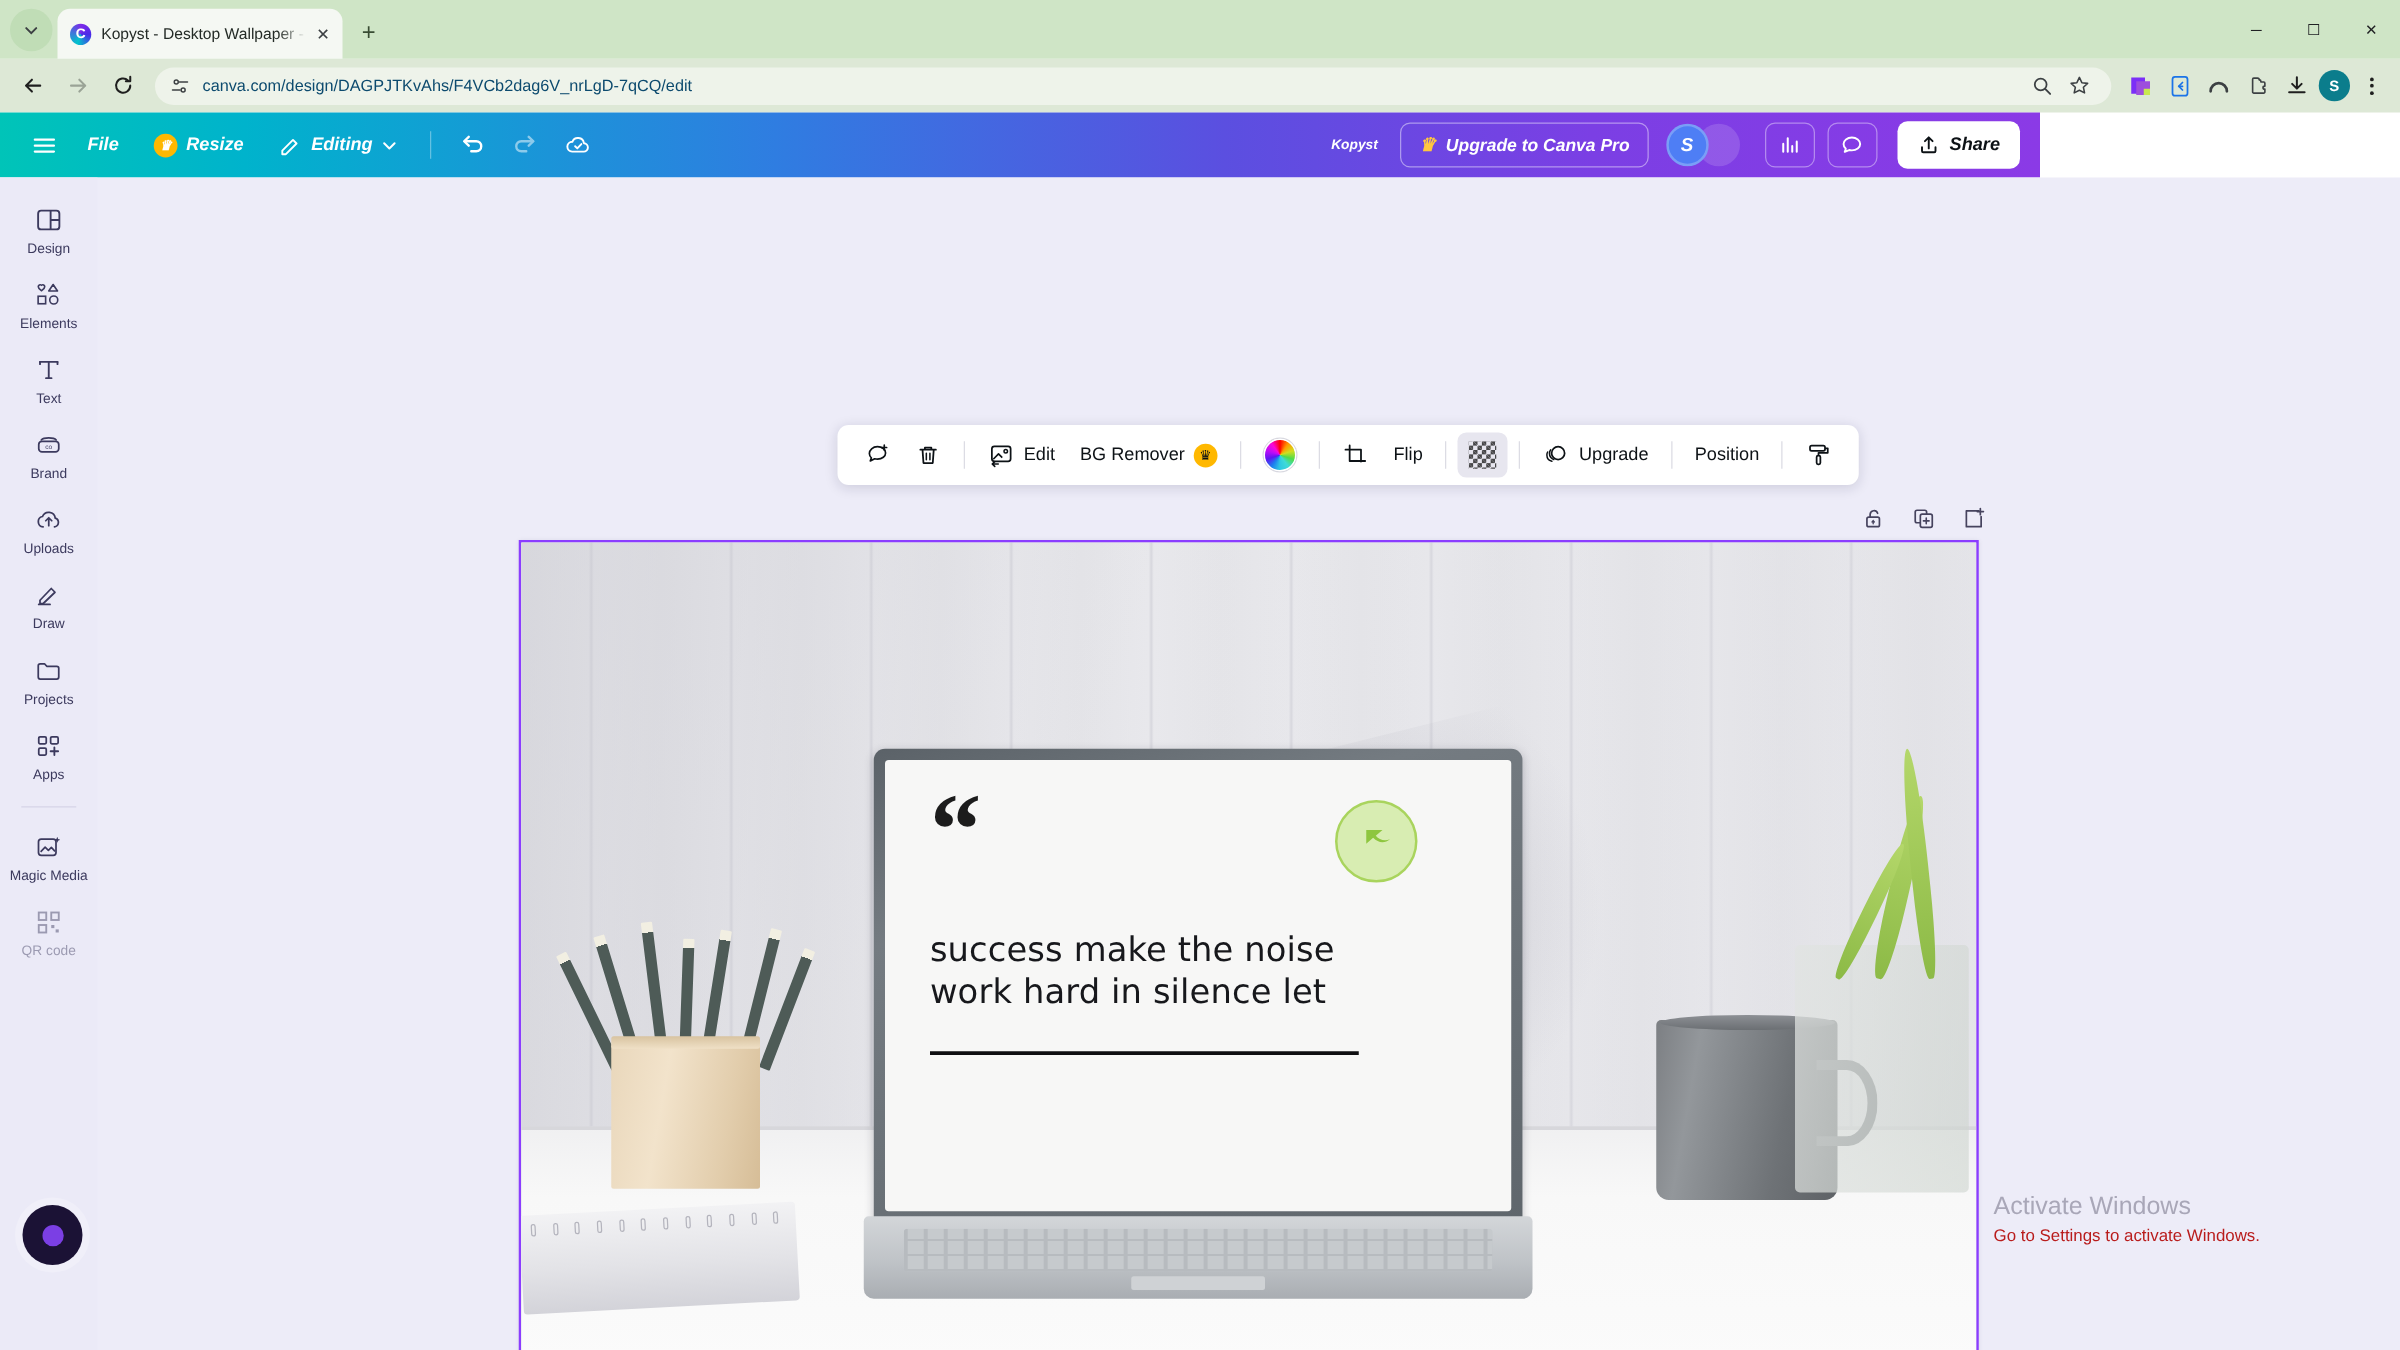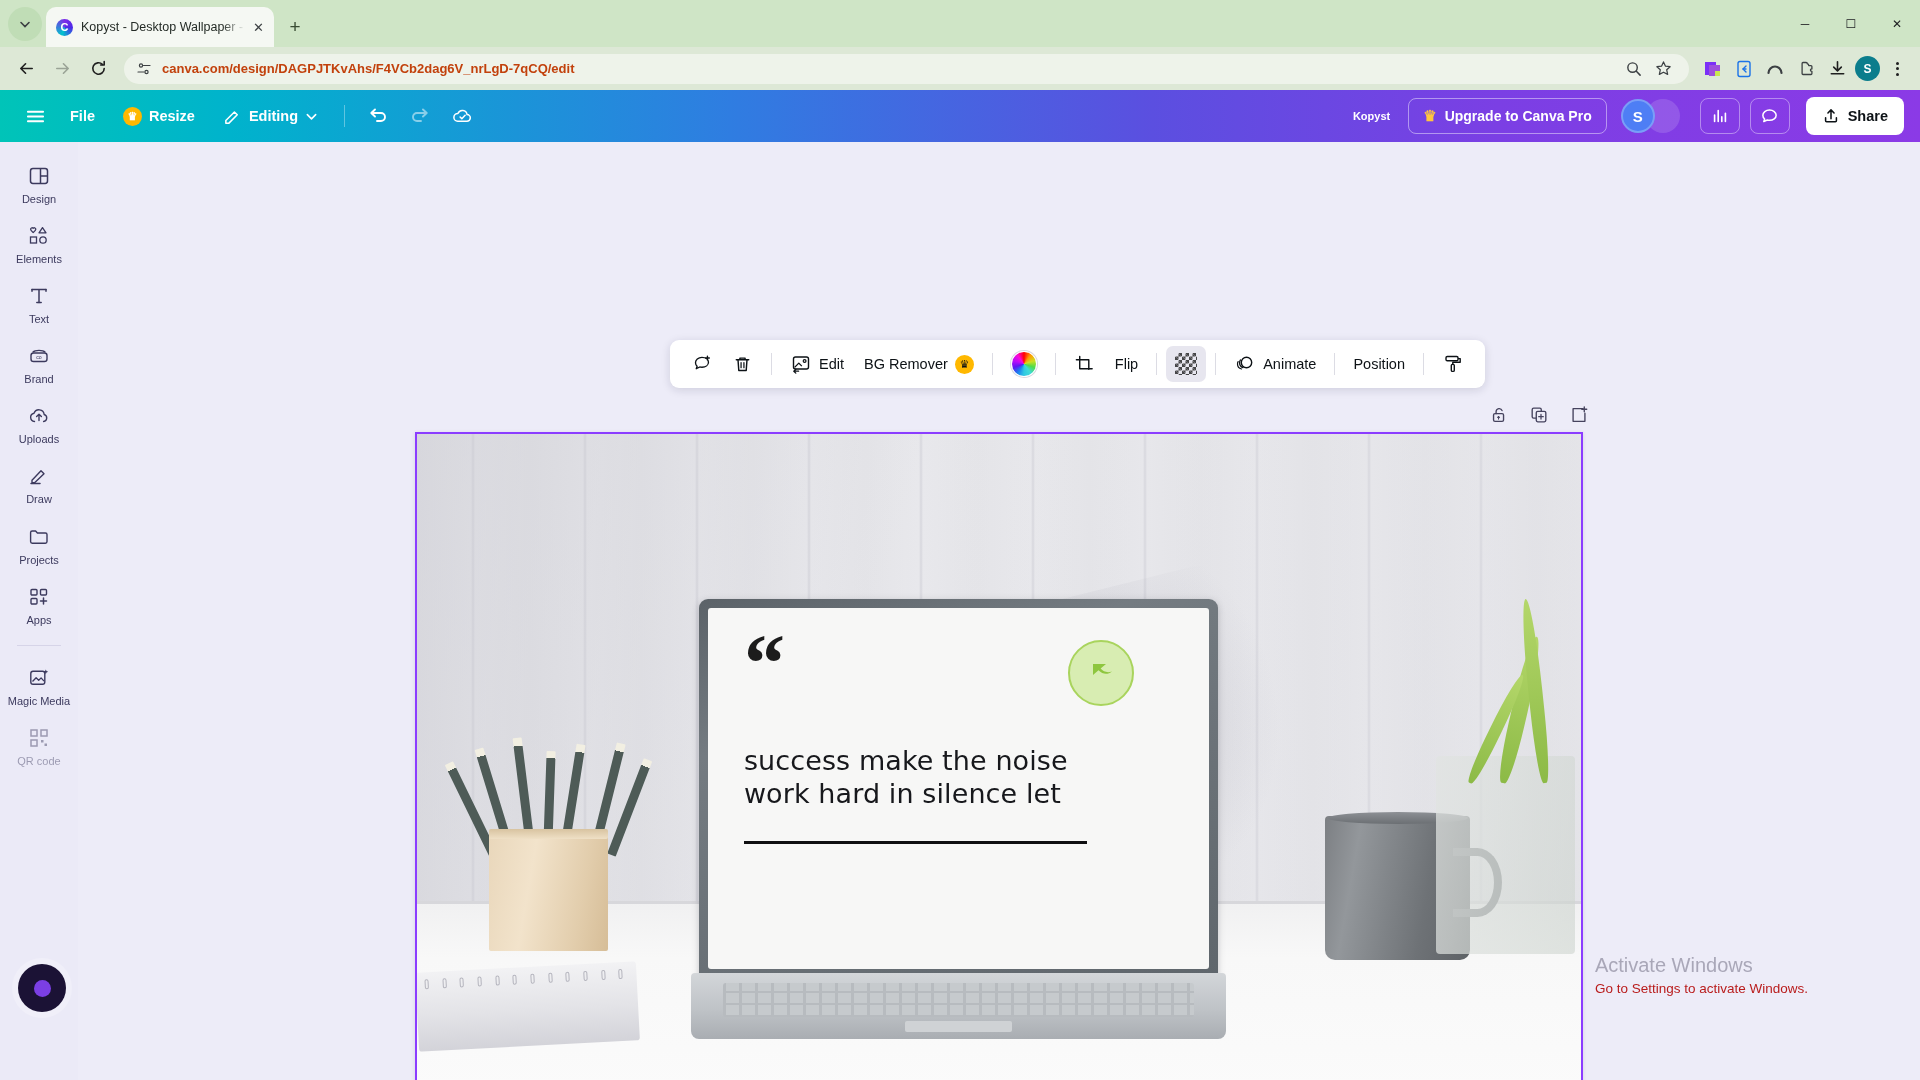--- a/index.html
+++ b/index.html
@@ -71,44 +71,44 @@
     color: #1f1f1f; flex: 0 0 auto;
   }
   .nav-btn.disabled { color: #9aa396; }
   .omnibox {
     flex: 1; height: 30px; border-radius: 16px;
     background: #eef3ea;
     display: flex; align-items: center;
     padding: 0 12px; gap: 10px; margin: 0 6px;
     min-width: 0;
   }
-  .omnibox-url { font-size: 13px; color: #c2410c; white-space: nowrap; font-weight: bold; }
+  .omnibox-url { font-size: 13px; color: #0c4a6e; white-space: nowrap; }
   .omni-right { display: flex; align-items: center; gap: 2px; margin-left: auto; }
   .ext-icons { display: flex; align-items: center; gap: 3px; flex: 0 0 auto; }
   .ext-icon {
     width: 28px; height: 28px;
     display: flex; align-items: center; justify-content: center;
     flex: 0 0 auto;
   }
   .avatar-chip {
     width: 25px; height: 25px; border-radius: 50%;
     background: #0b7d8c; color: #fff;
     font-size: 12px; font-weight: bold;
     display: flex; align-items: center; justify-content: center;
     flex: 0 0 auto;
   }
   .kebab { width: 26px; display: flex; flex-direction: column; align-items: center; gap: 2.5px; }
   .kebab i { width: 3px; height: 3px; border-radius: 50%; background: #1f1f1f; display: block; }
 
   
   .canva-header {
-    height: 52px; width: 1920px;
+    height: 52px; width: 1632px;
     background: linear-gradient(90deg, #00c4b8 0%, #00b3cc 12%, #2f7de1 38%, #5b4fe0 60%, #7b3fe4 78%, #8b3ae6 100%);
     display: flex; align-items: center;
-    padding: 0 16px; gap: 4px; color: #fff;
+    padding: 0 16px; gap: 4px; color: #fff; font-style: italic;
   }
   .hdr-btn {
     height: 36px; border-radius: 8px;
     display: flex; align-items: center; gap: 7px;
     padding: 0 12px; font-size: 14.5px; font-weight: 600; color: #fff;
     white-space: nowrap;
   }
   .hdr-icon-btn {
     width: 38px; height: 38px; border-radius: 8px;
     display: flex; align-items: center; justify-content: center;
@@ -721,21 +721,21 @@
       <div class="tb-btn active">
         <span class="checker"></span>
       </div>
       <div class="tb-sep"></div>
       <div class="tb-btn">
         <svg width="22" height="22" viewBox="0 0 22 22">
             <circle cx="12.5" cy="9.5" r="5.2" stroke="#0d1216" stroke-width="1.4" fill="none"></circle>
             <path d="M9 14.6a5.2 5.2 0 0 1-3.4-4.9c0-1.1.3-2 .9-2.8" stroke="#0d1216" stroke-width="1.3" fill="none" stroke-linecap="round"></path>
             <path d="M7.5 16a5.2 5.2 0 0 1-4-5c0-.9.2-1.7.6-2.4" stroke="#0d1216" stroke-width="1.2" fill="none" stroke-linecap="round"></path>
           </svg>
-        <span>Animate</span>
+        <span>Upgrade</span>
       </div>
       <div class="tb-sep"></div>
       <div class="tb-btn">
         <span>Position</span>
       </div>
       <div class="tb-sep"></div>
       <div class="tb-btn">
         <svg width="22" height="22" viewBox="0 0 22 22">
             <rect x="4" y="3.5" width="12" height="4.2" rx="1.3" stroke="#0d1216" stroke-width="1.4" fill="none"></rect>
             <path d="M16 5.6h2.2v3.6h-7.4v2.2" stroke="#0d1216" stroke-width="1.4" fill="none" stroke-linejoin="round"></path>

